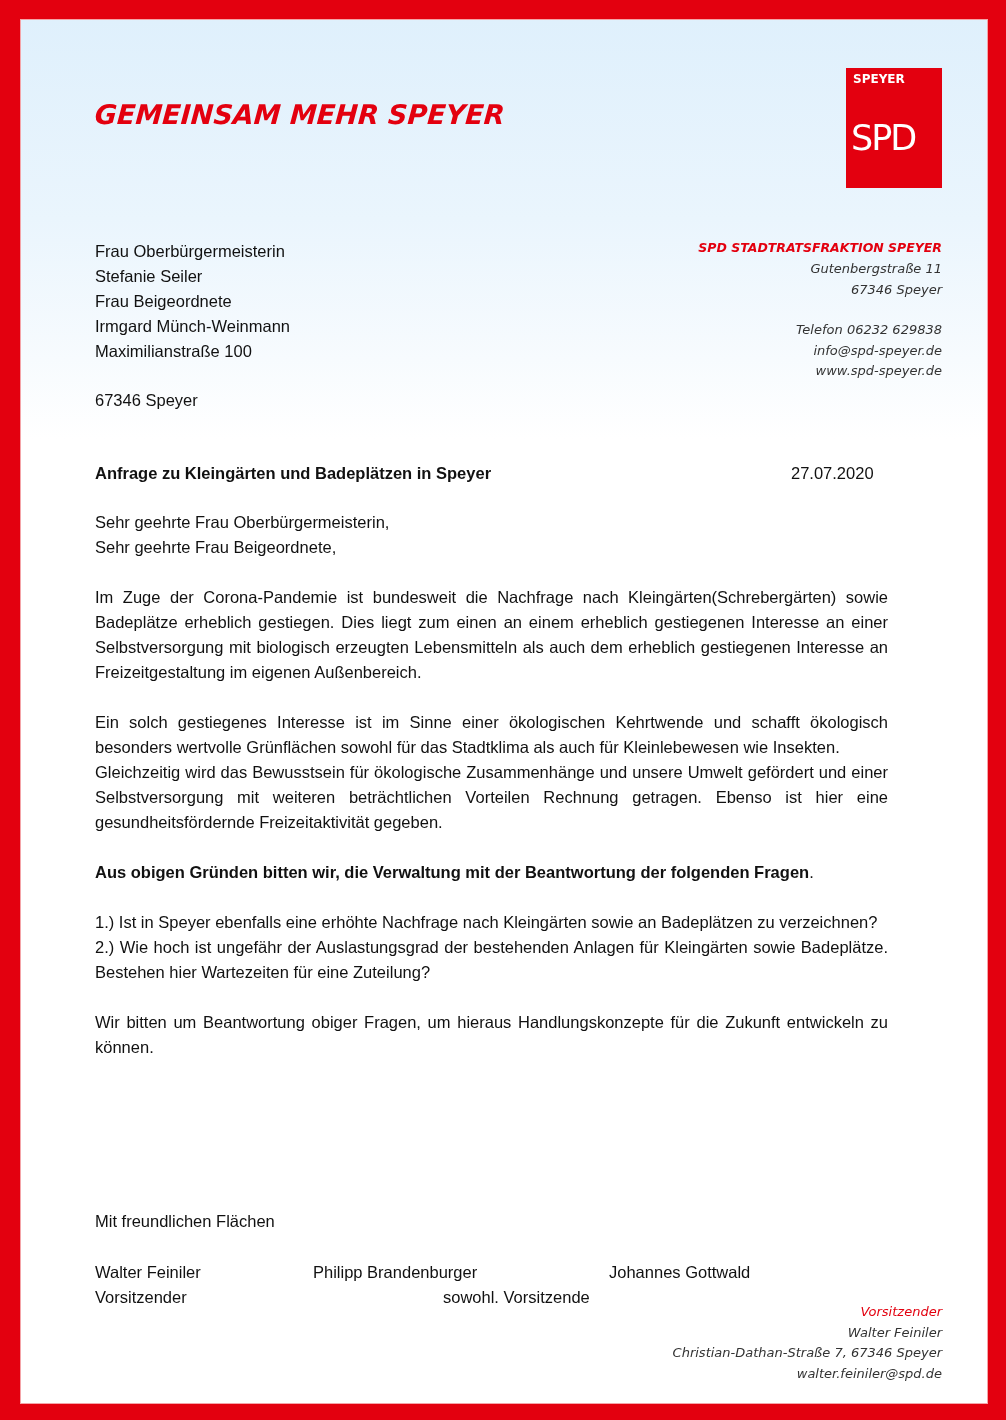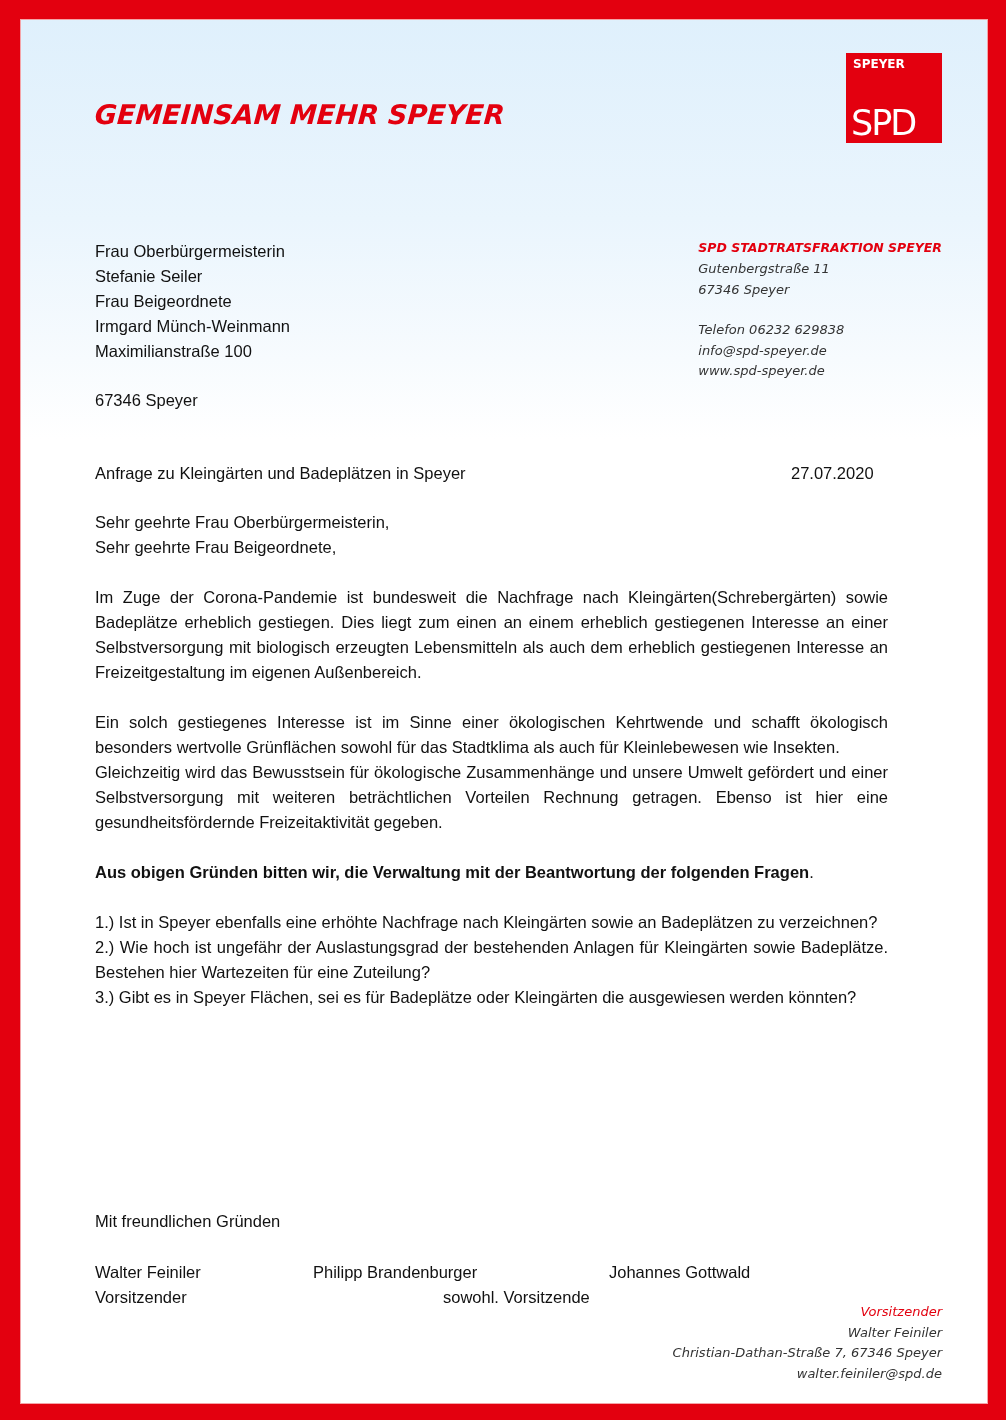--- a/index.html
+++ b/index.html
@@ -8,32 +8,32 @@
     position: absolute; left: 20px; top: 19px; width: 968px; height: 1385px;
     background: linear-gradient(to bottom, #dff0fc 0px, #eaf5fd 200px, #f7fbfe 340px, #ffffff 420px, #ffffff 100%);
     box-shadow: inset 0 0 0 1px #f4a4a8;
   }
   .slogan {
     position: absolute; left: 75px; top: 80px;
     font-family: "DejaVu Sans", sans-serif; font-weight: bold; font-style: italic;
     font-size: 27px; color: #e3000f; letter-spacing: 0px; transform: skewX(-4deg);
   }
   .logo {
-    position: absolute; left: 826px; top: 34px; width: 96px; height: 90px; background: #e3000f;
+    position: absolute; left: 826px; top: 49px; width: 96px; height: 120px; background: #e3000f;
   }
   .logo .city { position: absolute; left: 7px; top: 4px; color: #fff; font-family: "DejaVu Sans", sans-serif; font-weight: bold; font-size: 12px; }
   .logo .party { position: absolute; left: 5px; top: 50px; color: #fff; font-family: "DejaVu Sans", sans-serif; font-weight: normal; font-size: 35px; letter-spacing: -2px; line-height: 40px; }
-  .sender { position: absolute; right: 46px; top: 221px; font-family: "DejaVu Sans", sans-serif; font-style: italic; font-size: 13px; color: #333; }
+  .sender { position: absolute; right: 46px; top: 221px; text-align: right; font-family: "DejaVu Sans", sans-serif; font-style: italic; font-size: 13px; color: #333; }
   .sender .org { color: #e3000f; font-weight: bold; font-size: 12.5px; margin-bottom: 4px; }
   .sender .line { line-height: 20.5px; }
   .sender .gap { height: 20px; }
   .text { font-family: "Liberation Sans", sans-serif; color: #111; font-size: 16.5px; }
   .recipient { position: absolute; left: 75px; top: 220px; line-height: 25px; }
   .recipient .gap { height: 24px; }
-  .subject { position: absolute; left: 75px; top: 445px; font-weight: normal; }
+  .subject { position: absolute; left: 75px; top: 445px; font-weight: bold; }
   .date { position: absolute; left: 771px; top: 445px; text-align: right; }
   .body { position: absolute; left: 75px; top: 491px; width: 793px; line-height: 25px; text-align: justify; }
   .body p { margin: 0; }
   .body .gap { height: 25px; }
   .body .bold { font-weight: bold; }
   .closing { position: absolute; left: 75px; top: 1193px; }
   .sig-row { position: absolute; top: 1244px; }
   .sig1 { left: 75px; } .sig2 { left: 293px; } .sig3 { left: 557px; margin-left: 32px; }
   .role1 { position: absolute; left: 75px; top: 1269px; }
   .role2 { position: absolute; left: 423px; top: 1269px; }
@@ -81,25 +81,25 @@
     <div class="gap"></div>
     <p>Im Zuge der Corona-Pandemie ist bundesweit die Nachfrage nach Kleingärten(Schrebergärten) sowie Badeplätze erheblich gestiegen. Dies liegt zum einen an einem erheblich gestiegenen Interesse an einer Selbstversorgung mit biologisch erzeugten Lebensmitteln als auch dem erheblich gestiegenen Interesse an Freizeitgestaltung im eigenen Außenbereich.</p>
     <div class="gap"></div>
     <p>Ein solch gestiegenes Interesse ist im Sinne einer ökologischen Kehrtwende und schafft ökologisch besonders wertvolle Grünflächen sowohl für das Stadtklima als auch für Kleinlebewesen wie Insekten.</p>
     <p>Gleichzeitig wird das Bewusstsein für ökologische Zusammenhänge und unsere Umwelt gefördert und einer Selbstversorgung mit weiteren beträchtlichen Vorteilen Rechnung getragen. Ebenso ist hier eine gesundheitsfördernde Freizeitaktivität gegeben.</p>
     <div class="gap"></div>
     <p><span class="bold">Aus obigen Gründen bitten wir, die Verwaltung mit der Beantwortung der folgenden Fragen</span><span>.</span></p>
     <div class="gap"></div>
     <p>1.) Ist in Speyer ebenfalls eine erhöhte Nachfrage nach Kleingärten sowie an Badeplätzen zu verzeichnen?</p>
     <p>2.) Wie hoch ist ungefähr der Auslastungsgrad der bestehenden Anlagen für Kleingärten sowie Badeplätze. Bestehen hier Wartezeiten für eine Zuteilung?</p>
-    <p>3.) Gibt es in Speyer Flächen, sei es für Badeplätze oder Kleingärten die ausgewiesen werden könnten?</p>
     <div class="gap"></div>
+    <p>Wir bitten um Beantwortung obiger Fragen, um hieraus Handlungskonzepte für die Zukunft entwickeln zu können.</p>
   </div>
 
-  <div class="closing text">Mit freundlichen Gründen</div>
+  <div class="closing text">Mit freundlichen Flächen</div>
 
   <div class="sig-row sig1 text">Walter Feiniler</div>
   <div class="sig-row sig2 text">Philipp Brandenburger</div>
   <div class="sig-row sig3 text">Johannes Gottwald</div>
   <div class="role1 text">Vorsitzender</div>
   <div class="role2 text">sowohl. Vorsitzende</div>
 
   <div class="footer">
     <div class="role">Vorsitzender</div>
     <div>Walter Feiniler</div>

